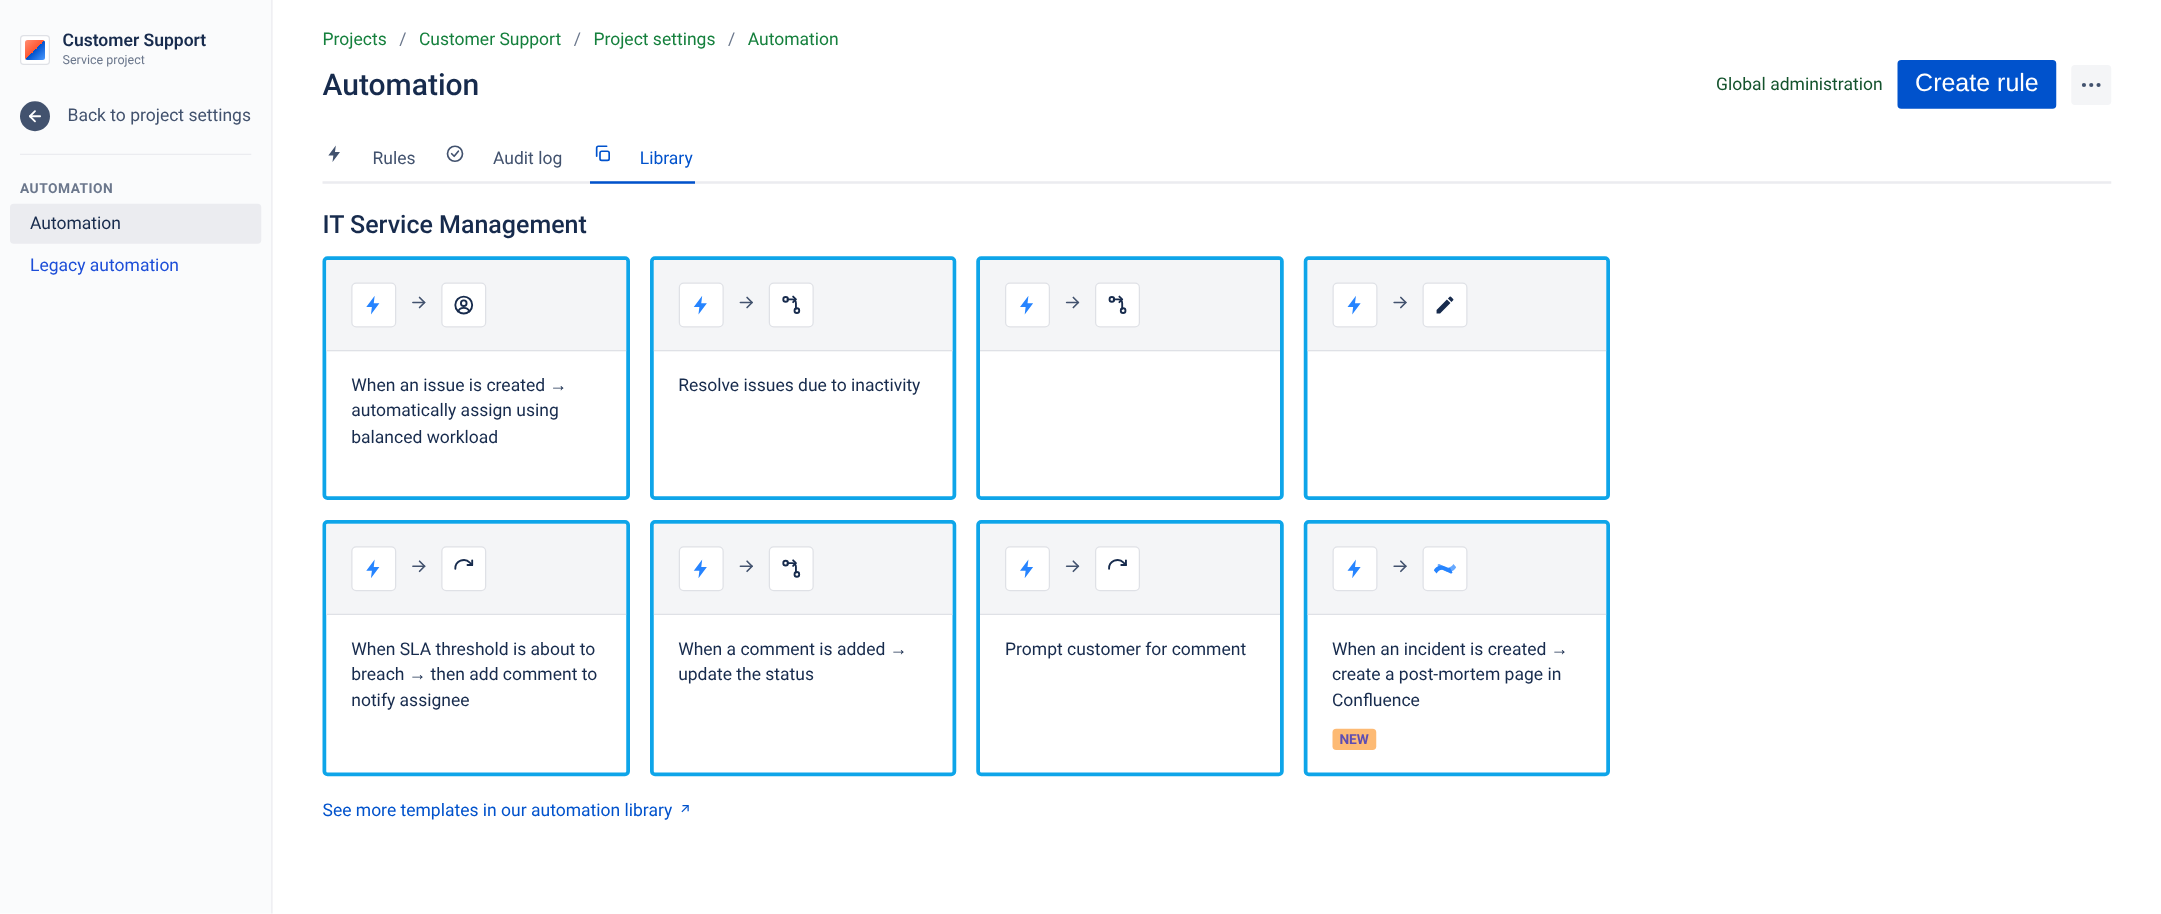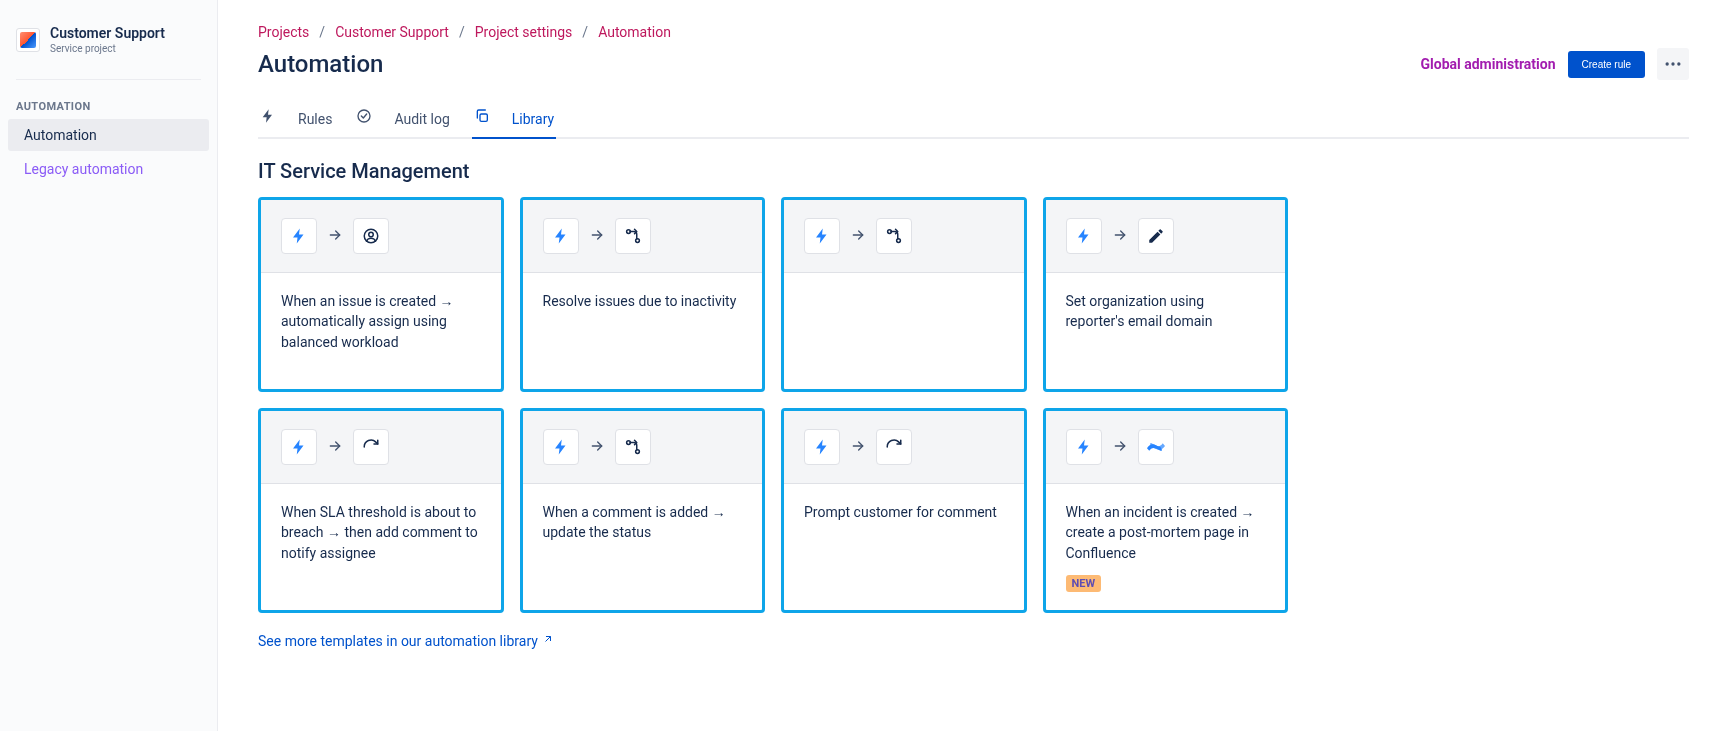--- a/index.html
+++ b/index.html
@@ -71,62 +71,62 @@
     color: #6B778C;
     letter-spacing: 0.4px;
     padding: 12px 16px 4px;
     text-transform: uppercase;
   }
   .nav-item {
     padding: 8px 16px;
     margin: 2px 8px;
     border-radius: 3px;
     cursor: pointer;
-    color: #8b5cf6;
+    color: #1d4ed8;
   }
   .nav-item.active { background: #EBECF0; color: #172B4D; }
 
   
   .main {
     flex: 1;
     padding: 0 40px 40px 40px;
     overflow: auto;
   }
   .breadcrumb {
     display: flex;
     align-items: center;
     gap: 10px;
     padding: 24px 0 8px;
     font-size: 14px;
     color: #6B778C;
   }
   .breadcrumb span.sep { color: #6B778C; }
-  .crumb { color: #be185d; cursor: pointer; }
+  .crumb { color: #15803d; cursor: pointer; }
 
   .header-row {
     display: flex;
     align-items: center;
     justify-content: space-between;
     padding-bottom: 8px;
   }
   .page-title { font-size: 24px; font-weight: 500; color: #172B4D; }
   .header-actions { display: flex; align-items: center; gap: 12px; }
   .link-button {
-    color: #a21caf;
-    font-weight: 700;
+    color: #14532d;
+    font-weight: 400;
     cursor: pointer;
   }
   .primary-button {
     background: #0052CC;
     color: #fff;
     border: none;
     border-radius: 3px;
     padding: 8px 14px;
     font-weight: 500;
-    font-size: 10px;
+    font-size: 20px;
     cursor: pointer;
   }
   .icon-button {
     width: 32px; height: 32px;
     border-radius: 3px;
     background: #F4F5F7;
     display: flex; align-items: center; justify-content: center;
     cursor: pointer;
     color: #42526E;
   }
@@ -242,20 +242,29 @@
   <div class="project-header">
     <div class="project-icon">
       <div class="project-icon-inner"></div>
     </div>
     <div>
       <div class="project-title">Customer Support</div>
       <div class="project-subtitle">Service project</div>
     </div>
   </div>
 
+  <div class="back-row">
+    <div class="back-circle">
+      <svg viewBox="0 0 24 24" width="14" height="14" fill="none" stroke="currentColor" stroke-width="2.5" stroke-linecap="round" stroke-linejoin="round">
+          <line x1="19" y1="12" x2="5" y2="12"></line>
+          <polyline points="12 19 5 12 12 5"></polyline>
+        </svg>
+    </div>
+    <span class="back-label">Back to project settings</span>
+  </div>
 
   <div class="sidebar-divider"></div>
 
   <div class="section-label">Automation</div>
 
   <div id="sidebar-nav">
       <div class="nav-item active">Automation</div>
       <div class="nav-item">Legacy automation</div>
     </div>
 </aside>
@@ -391,23 +400,20 @@
           <span class="arrow-sep"><svg viewBox="0 0 24 24" fill="none" stroke="#42526E" stroke-width="2" stroke-linecap="round" stroke-linejoin="round">
               <line x1="5" y1="12" x2="19" y2="12"></line>
               <polyline points="13 6 19 12 13 18"></polyline>
             </svg></span>
           <div class="mini-icon">
             <svg viewBox="0 0 24 24" fill="#172B4D">
               <path d="M3 17.25V21h3.75L17.81 9.94l-3.75-3.75L3 17.25zM20.71 7.04a1 1 0 0 0 0-1.41l-2.34-2.34a1 1 0 0 0-1.41 0l-1.83 1.83 3.75 3.75 1.83-1.83z"></path>
             </svg>
           </div>
         </div>
-        <div class="card-body">
-          <div class="card-desc">Set organization using reporter's email domain</div>
-        </div>
       </div>
       <div class="card">
         <div class="card-top">
           <div class="mini-icon">
             <svg viewBox="0 0 24 24" fill="#2684FF">
               <path d="M13 2L4 14h6l-1 8 9-12h-6l1-8z"></path>
             </svg>
           </div>
           <span class="arrow-sep"><svg viewBox="0 0 24 24" fill="none" stroke="#42526E" stroke-width="2" stroke-linecap="round" stroke-linejoin="round">
               <line x1="5" y1="12" x2="19" y2="12"></line>

